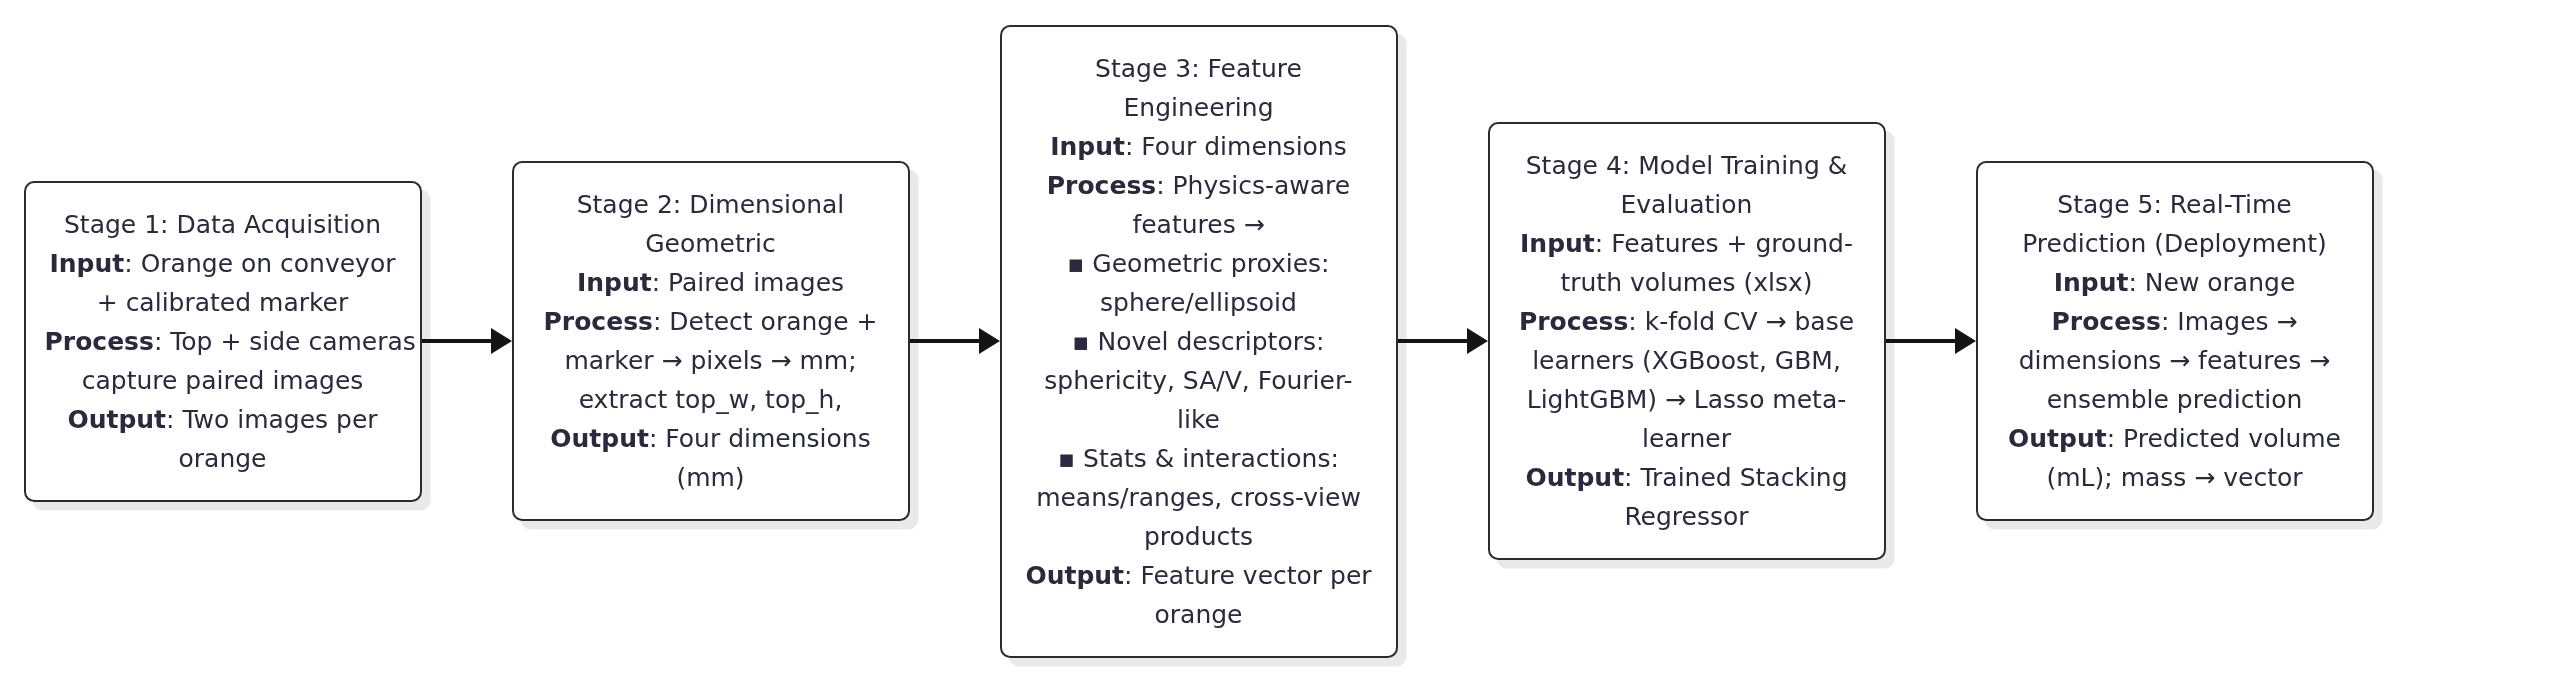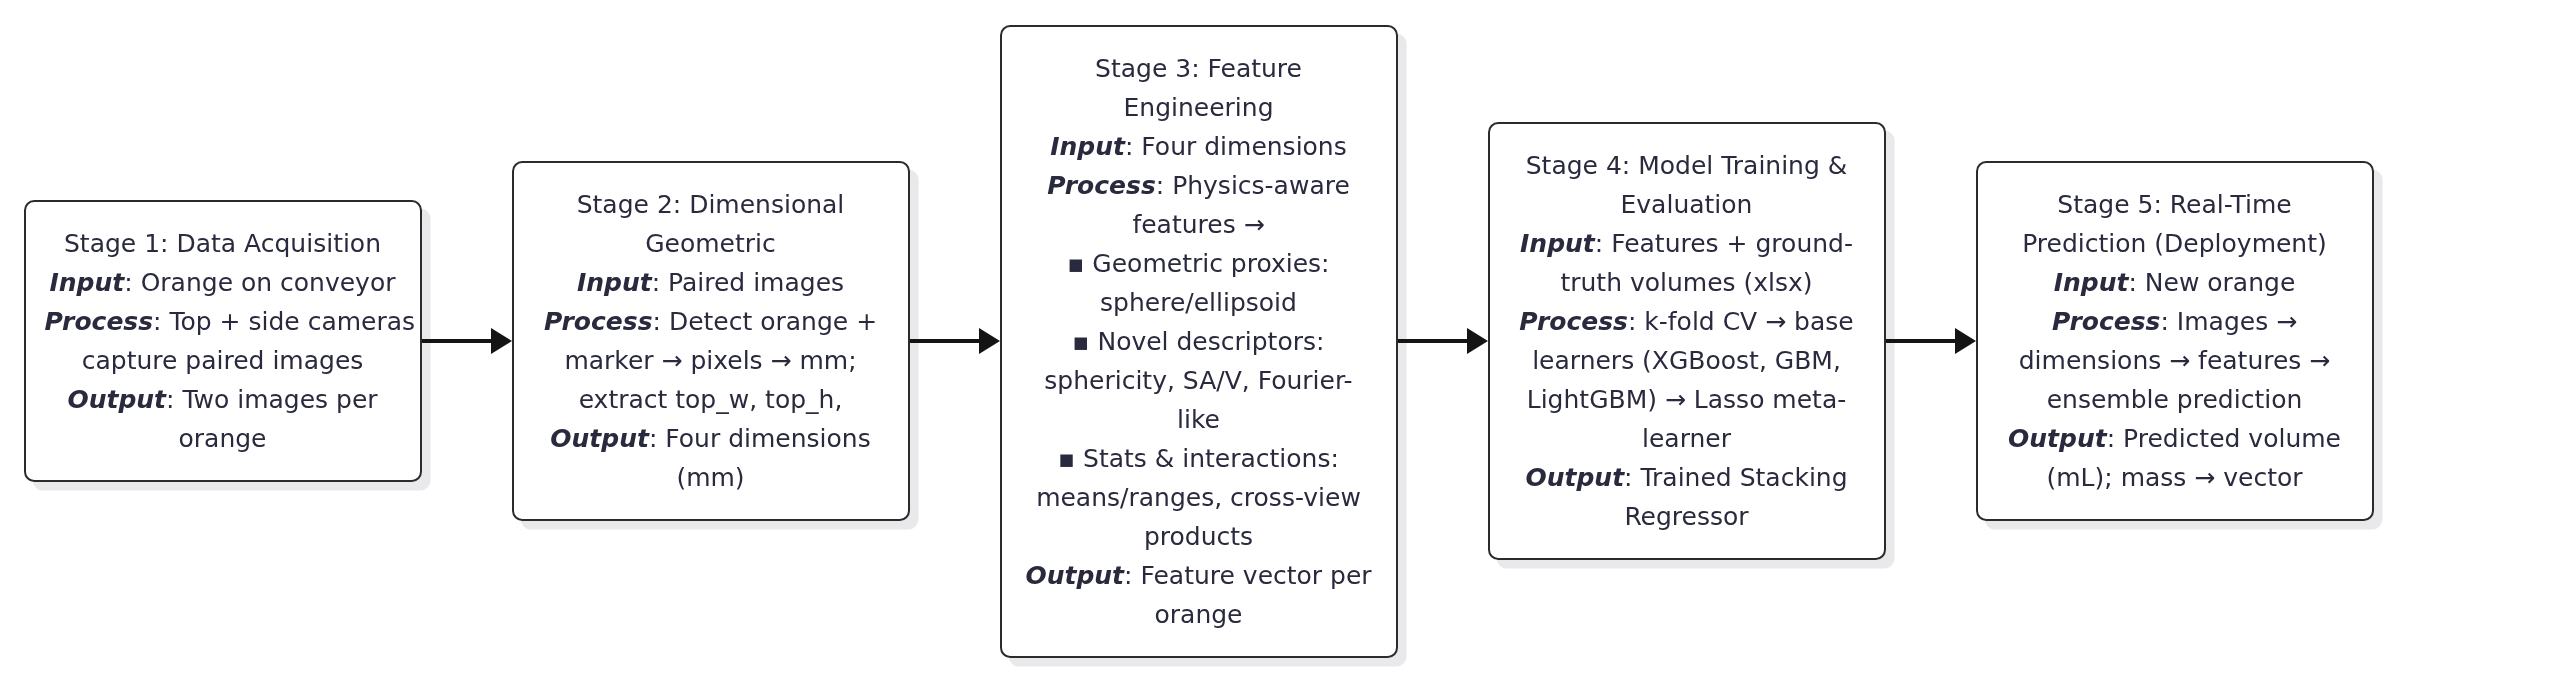--- a/index.html
+++ b/index.html
@@ -25,21 +25,21 @@
     box-shadow:8.6px 8.6px 0 var(--shadow);
     padding:22px 19px;
     text-align:center;
   }
   .line{
     white-space:nowrap;
     font-size:25px;
     line-height:39px;
     text-align:center;
   }
-  .line .b{font-weight:bold;font-style:italic;}
+  .line .b{font-weight:bold;}
   .arrow{
     flex:none;width:90px;height:27px;
     display:flex;align-items:center;
   }
   .arrow .shaft{
     flex:1;height:3.9px;background:var(--arrow);
   }
   .arrow .head{
     width:0;height:0;flex:none;
     border-left:21px solid var(--arrow);
@@ -47,20 +47,21 @@
     border-bottom:13.3px solid transparent;
   }
 </style>
 </head>
 <body>
 
 <div class="pipeline">
     <div class="stage-box">
       <div class="line"><span>Stage 1: Data Acquisition</span></div>
       <div class="line"><span class="b">Input</span><span>: Orange on conveyor</span></div>
+      <div class="line"><span>+ calibrated marker</span></div>
       <div class="line"><span class="b">Process</span><span>: Top + side cameras</span></div>
       <div class="line"><span>capture paired images</span></div>
       <div class="line"><span class="b">Output</span><span>: Two images per</span></div>
       <div class="line"><span>orange</span></div>
     </div>
     <div class="arrow">
       <div class="shaft"></div>
       <div class="head"></div>
     </div>
     <div class="stage-box">

